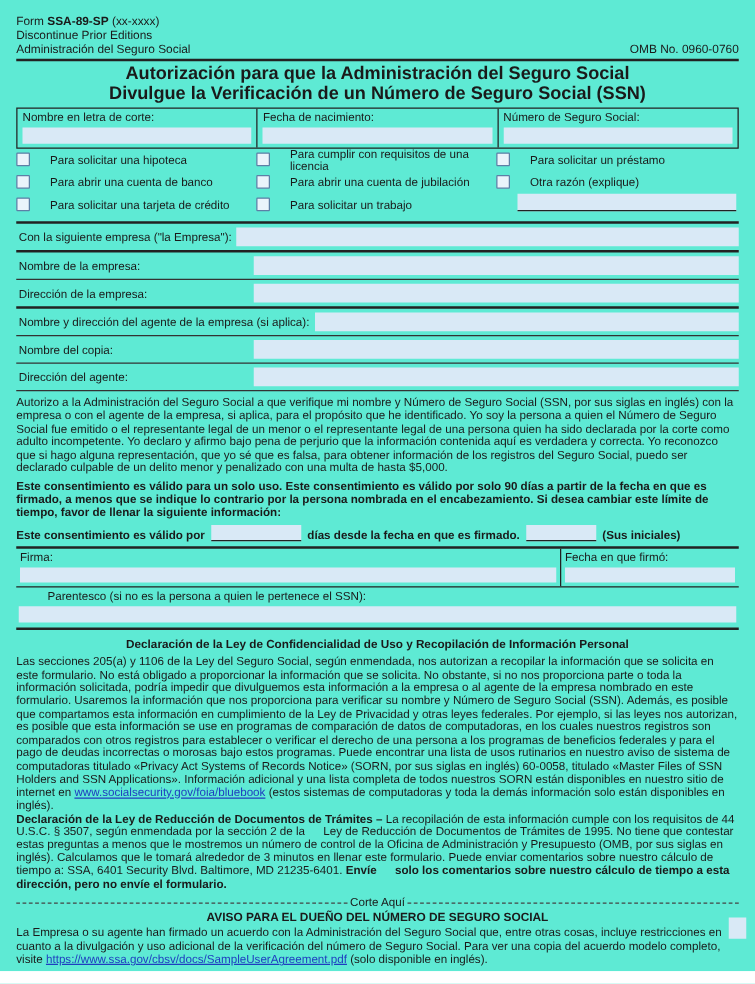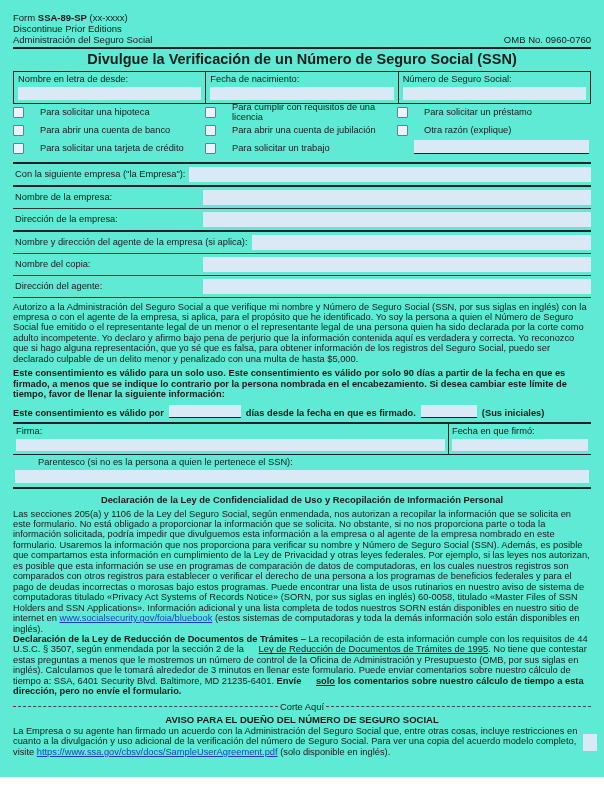--- a/index.html
+++ b/index.html
@@ -41,21 +41,21 @@
 
   
   .row{display:flex;align-items:center;padding:3px 0;font-size:9.3px;}
   .row .lbl{white-space:nowrap;padding-right:4px;padding-left:2px;}
   .row .lbl-fixed{width:190px;flex:0 0 auto;}
   .row .rfield{flex:1;height:15px;background:var(--field);}
 
   
   .para{font-size:9.3px;line-height:10.45px;margin-top:4px;text-align:left;}
   .para.bold{font-weight:bold;}
-  .u{text-decoration:underline;padding-left:12px;}
+  .u{padding-left:12px;}
   .link{color:var(--link);text-decoration:underline;cursor:pointer;}
 
   
   .consent-line{display:flex;align-items:flex-end;font-size:9.3px;font-weight:bold;margin-top:5px;gap:5px;}
   .blank{background:var(--field);border-bottom:1.2px solid #222;height:13px;}
   .blank.b1{width:72px;}
   .blank.b2{width:56px;}
 
   
   .sig-table{display:flex;border-top:2px solid #222;border-bottom:1.5px solid #222;margin-top:4px;}
@@ -88,26 +88,27 @@
     <div>
       <div><span>Form </span><b>SSA-89-SP</b><span> (xx-xxxx)</span></div>
       <div>Discontinue Prior Editions</div>
       <div>Administración del Seguro Social</div>
     </div>
     <div>OMB No. 0960-0760</div>
   </div>
   <div class="rule-thick"></div>
 
   <div class="title">
+    <div>Autorización para que la Administración del Seguro Social</div>
     <div>Divulgue la Verificación de un Número de Seguro Social (SSN)</div>
   </div>
 
   <div class="id-row">
     <div class="id-cell">
-      <div class="cell-label">Nombre en letra de desde:</div>
+      <div class="cell-label">Nombre en letra de corte:</div>
       <div class="cell-field"></div>
     </div>
     <div class="id-cell">
       <div class="cell-label">Fecha de nacimiento:</div>
       <div class="cell-field"></div>
     </div>
     <div class="id-cell">
       <div class="cell-label">Número de Seguro Social:</div>
       <div class="cell-field"></div>
     </div>

